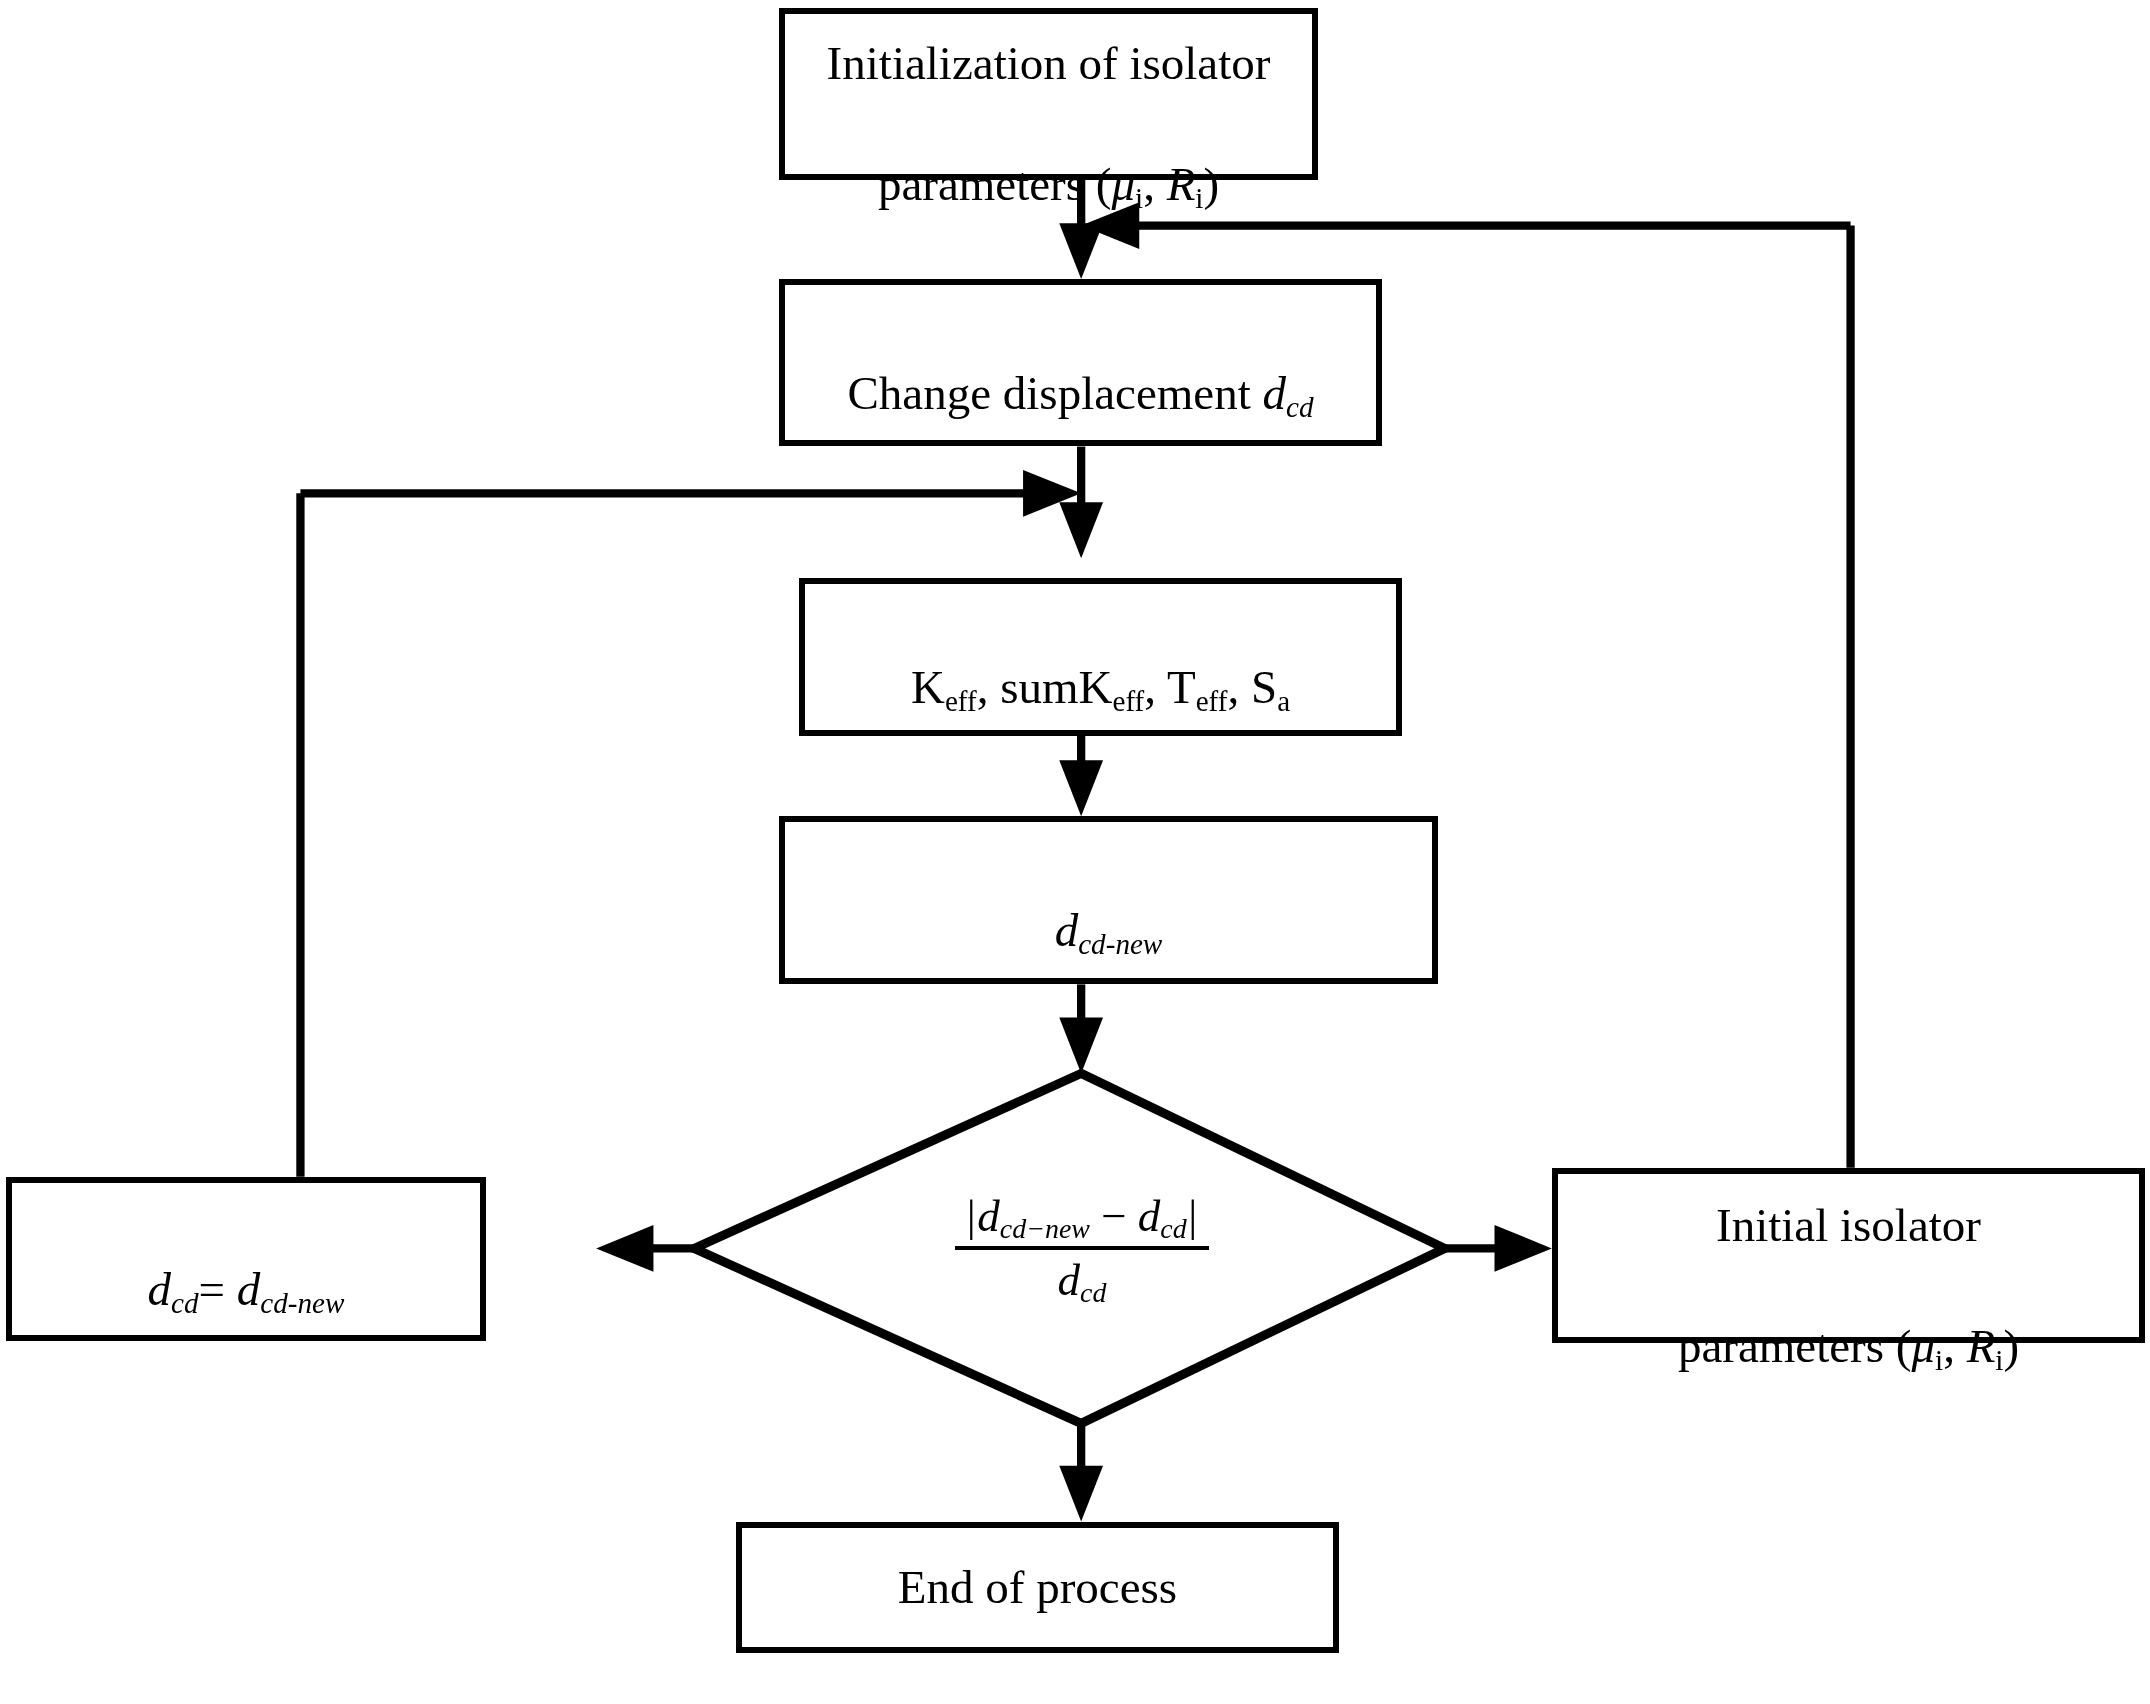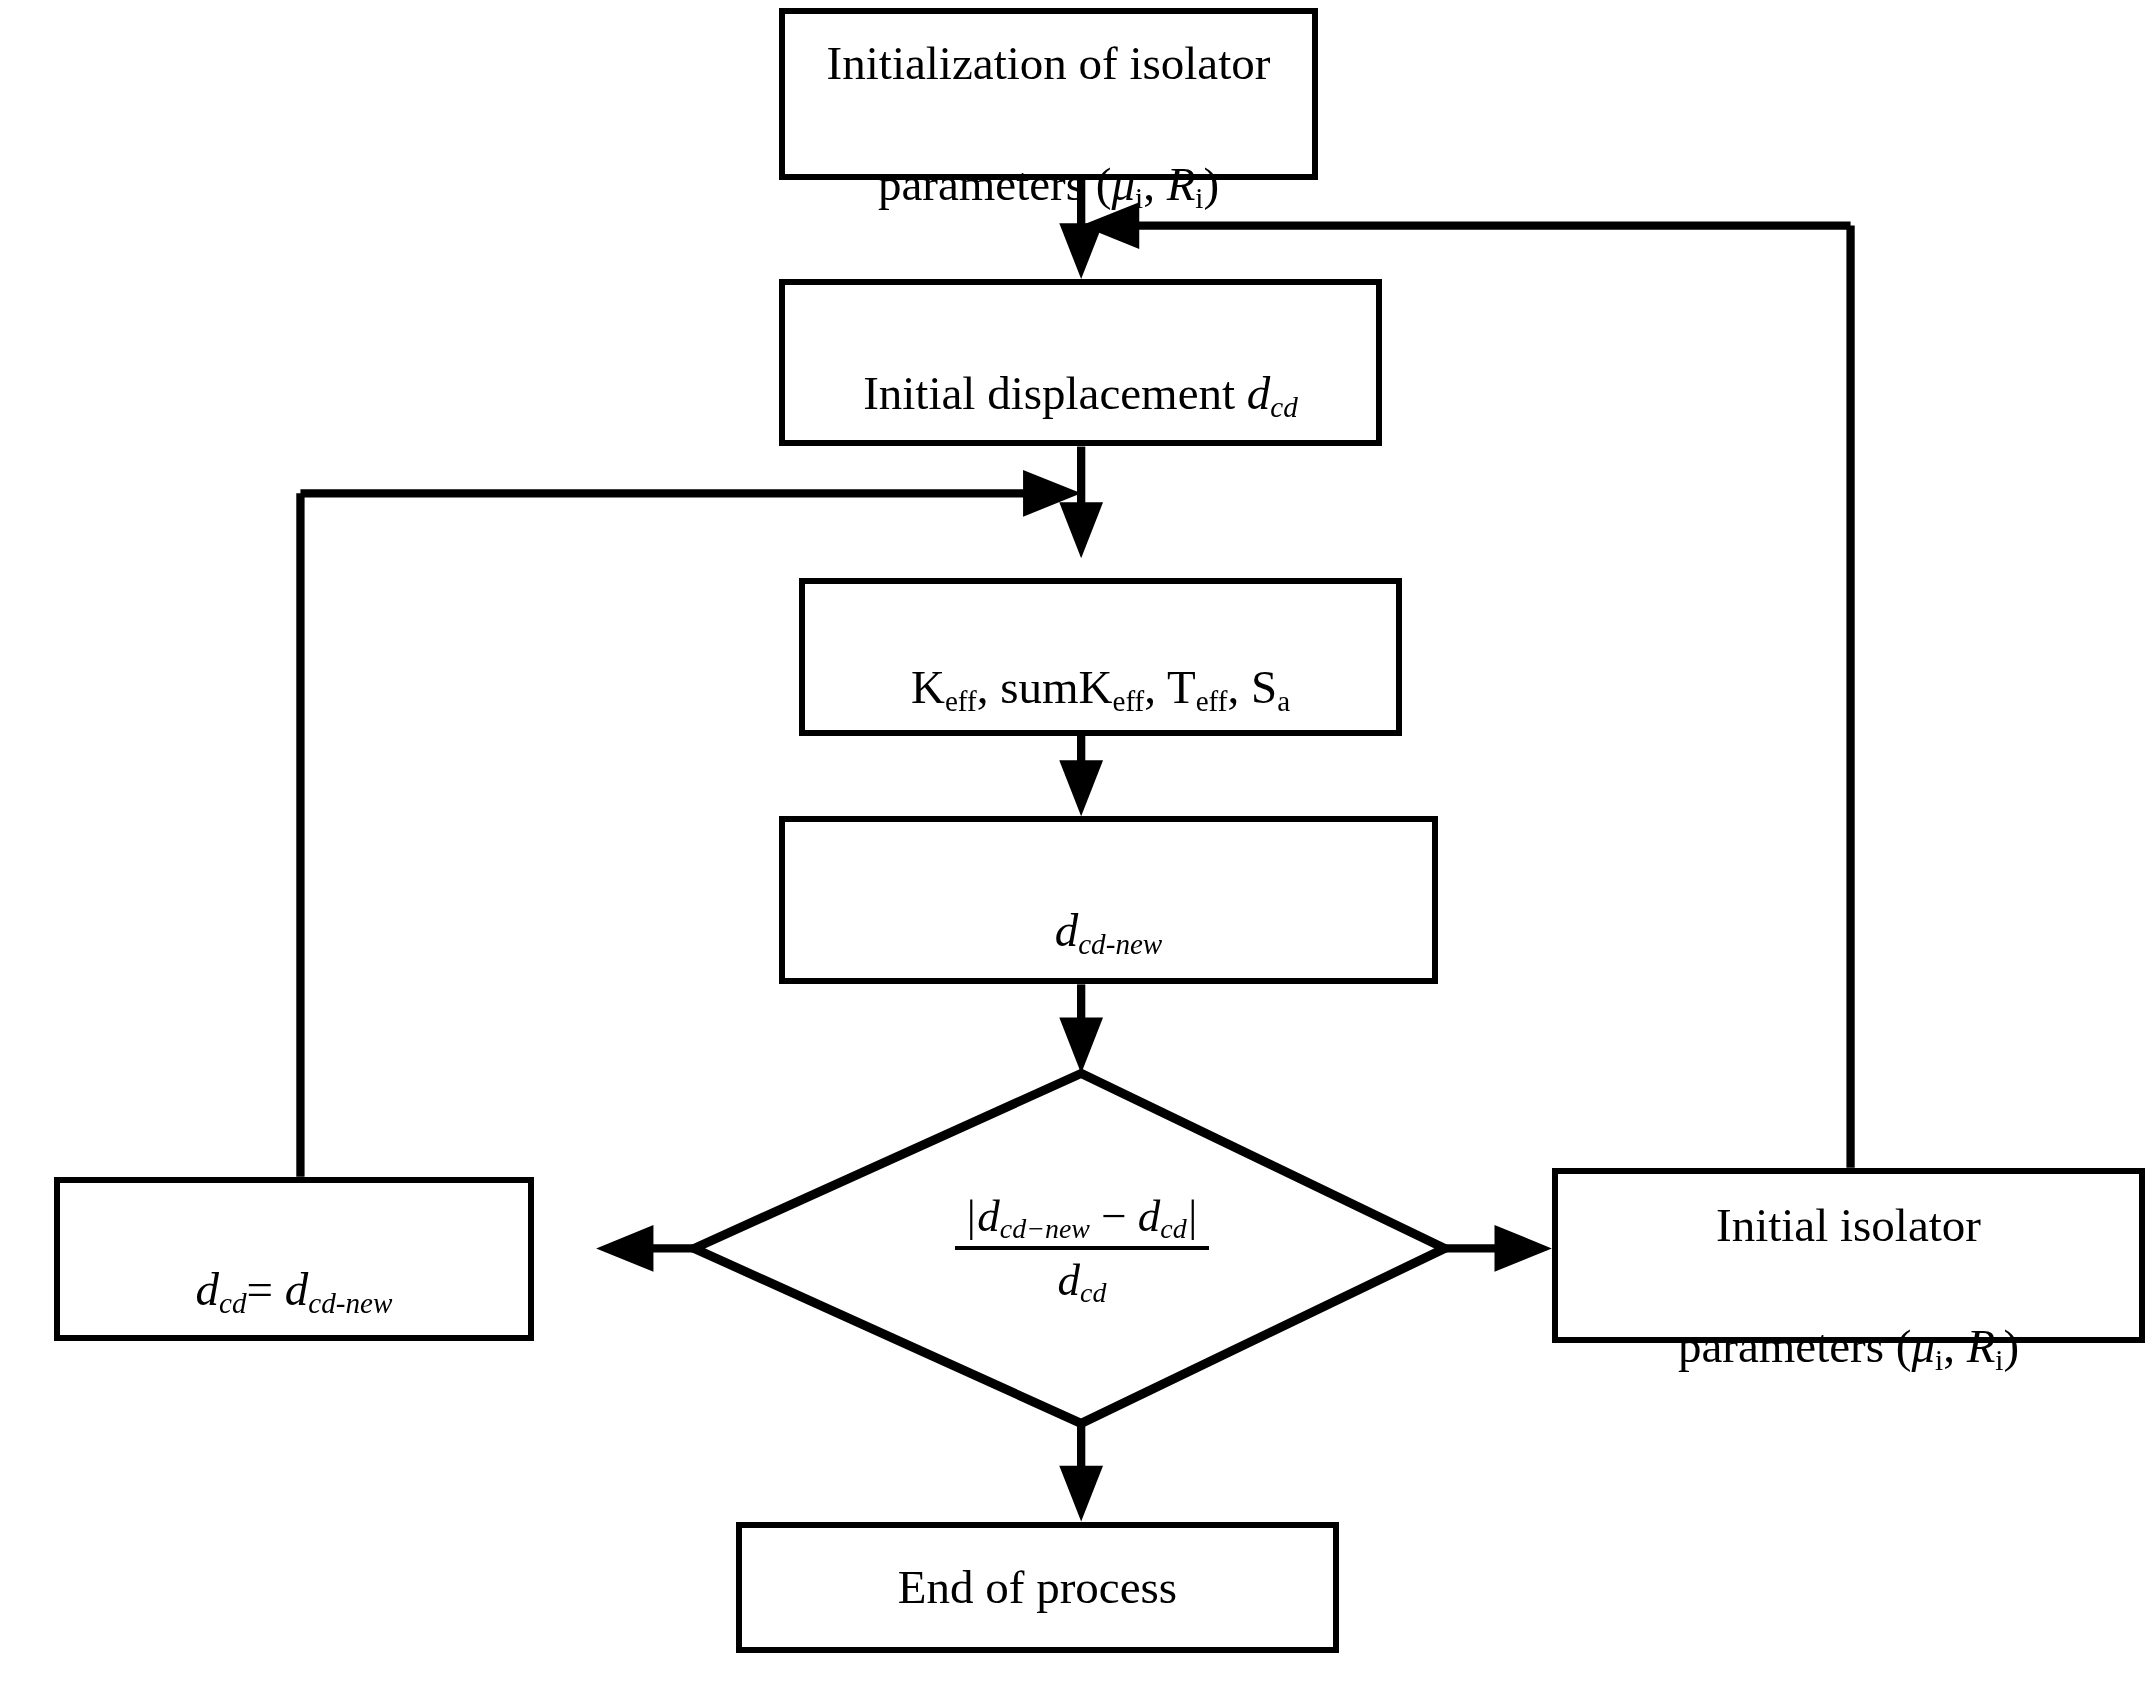--- a/index.html
+++ b/index.html
@@ -122,21 +122,21 @@
 
   <div class="node-box" style="left:779px; top:7.5px; width:539px; height:172px;">
     <div class="node-label">
       <span>Initialization of isolator</span><br>
       <span>parameters (</span><i class="mi">μ</i><sub class="up">i</sub><span>, </span><i class="mi">R</i><sub class="up">i</sub><span>)</span>
     </div>
   </div>
 
   <div class="node-box" style="left:779px; top:279px; width:603px; height:167px;">
     <div class="node-label">
-      <span>Initial displacement </span><i class="mi">d</i><sub class="mi">cd</sub>
+      <span>Change displacement </span><i class="mi">d</i><sub class="mi">cd</sub>
     </div>
   </div>
 
   <div class="node-box" style="left:779px; top:578px; width:603px; height:158px;margin-left:20px;">
     <div class="node-label">
       <span><span>K</span><sub>eff</sub></span><span>, </span><span><span>sumK</span><sub>eff</sub></span><span>, </span><span><span>T</span><sub>eff</sub></span><span>, </span><span><span>S</span><sub>a</sub></span>
     </div>
   </div>
 
   <div class="node-box" style="left:779px; top:816px; width:659px; height:168px;">
@@ -145,21 +145,21 @@
     </div>
   </div>
 
   <div class="diamond-label" style="left:837px; top:1154px; width:490px; height:189px;">
     <span class="frac">
       <span class="num"><span class="bar">|</span><i class="mi">d</i><sub class="mi">cd−new</sub><span> − </span><i class="mi">d</i><sub class="mi">cd</sub><span class="bar">|</span></span>
       <span class="den"><i class="mi">d</i><sub class="mi">cd</sub></span>
     </span>
   </div>
 
-  <div class="node-box" style="left:6px; top:1177px; width:480px; height:164px;margin-left:48px;">
+  <div class="node-box" style="left:6px; top:1177px; width:480px; height:164px;">
     <div class="node-label">
       <i class="mi">d</i><sub class="mi">cd</sub><span>= </span><i class="mi">d</i><sub class="mi">cd-new</sub>
     </div>
   </div>
 
   <div class="node-box" style="left:1552px; top:1168px; width:593px; height:175px;">
     <div class="node-label">
       <span>Initial isolator</span><br>
       <span>parameters (</span><i class="mi">μ</i><sub class="up">i</sub><span>, </span><i class="mi">R</i><sub class="up">i</sub><span>)</span>
     </div>

